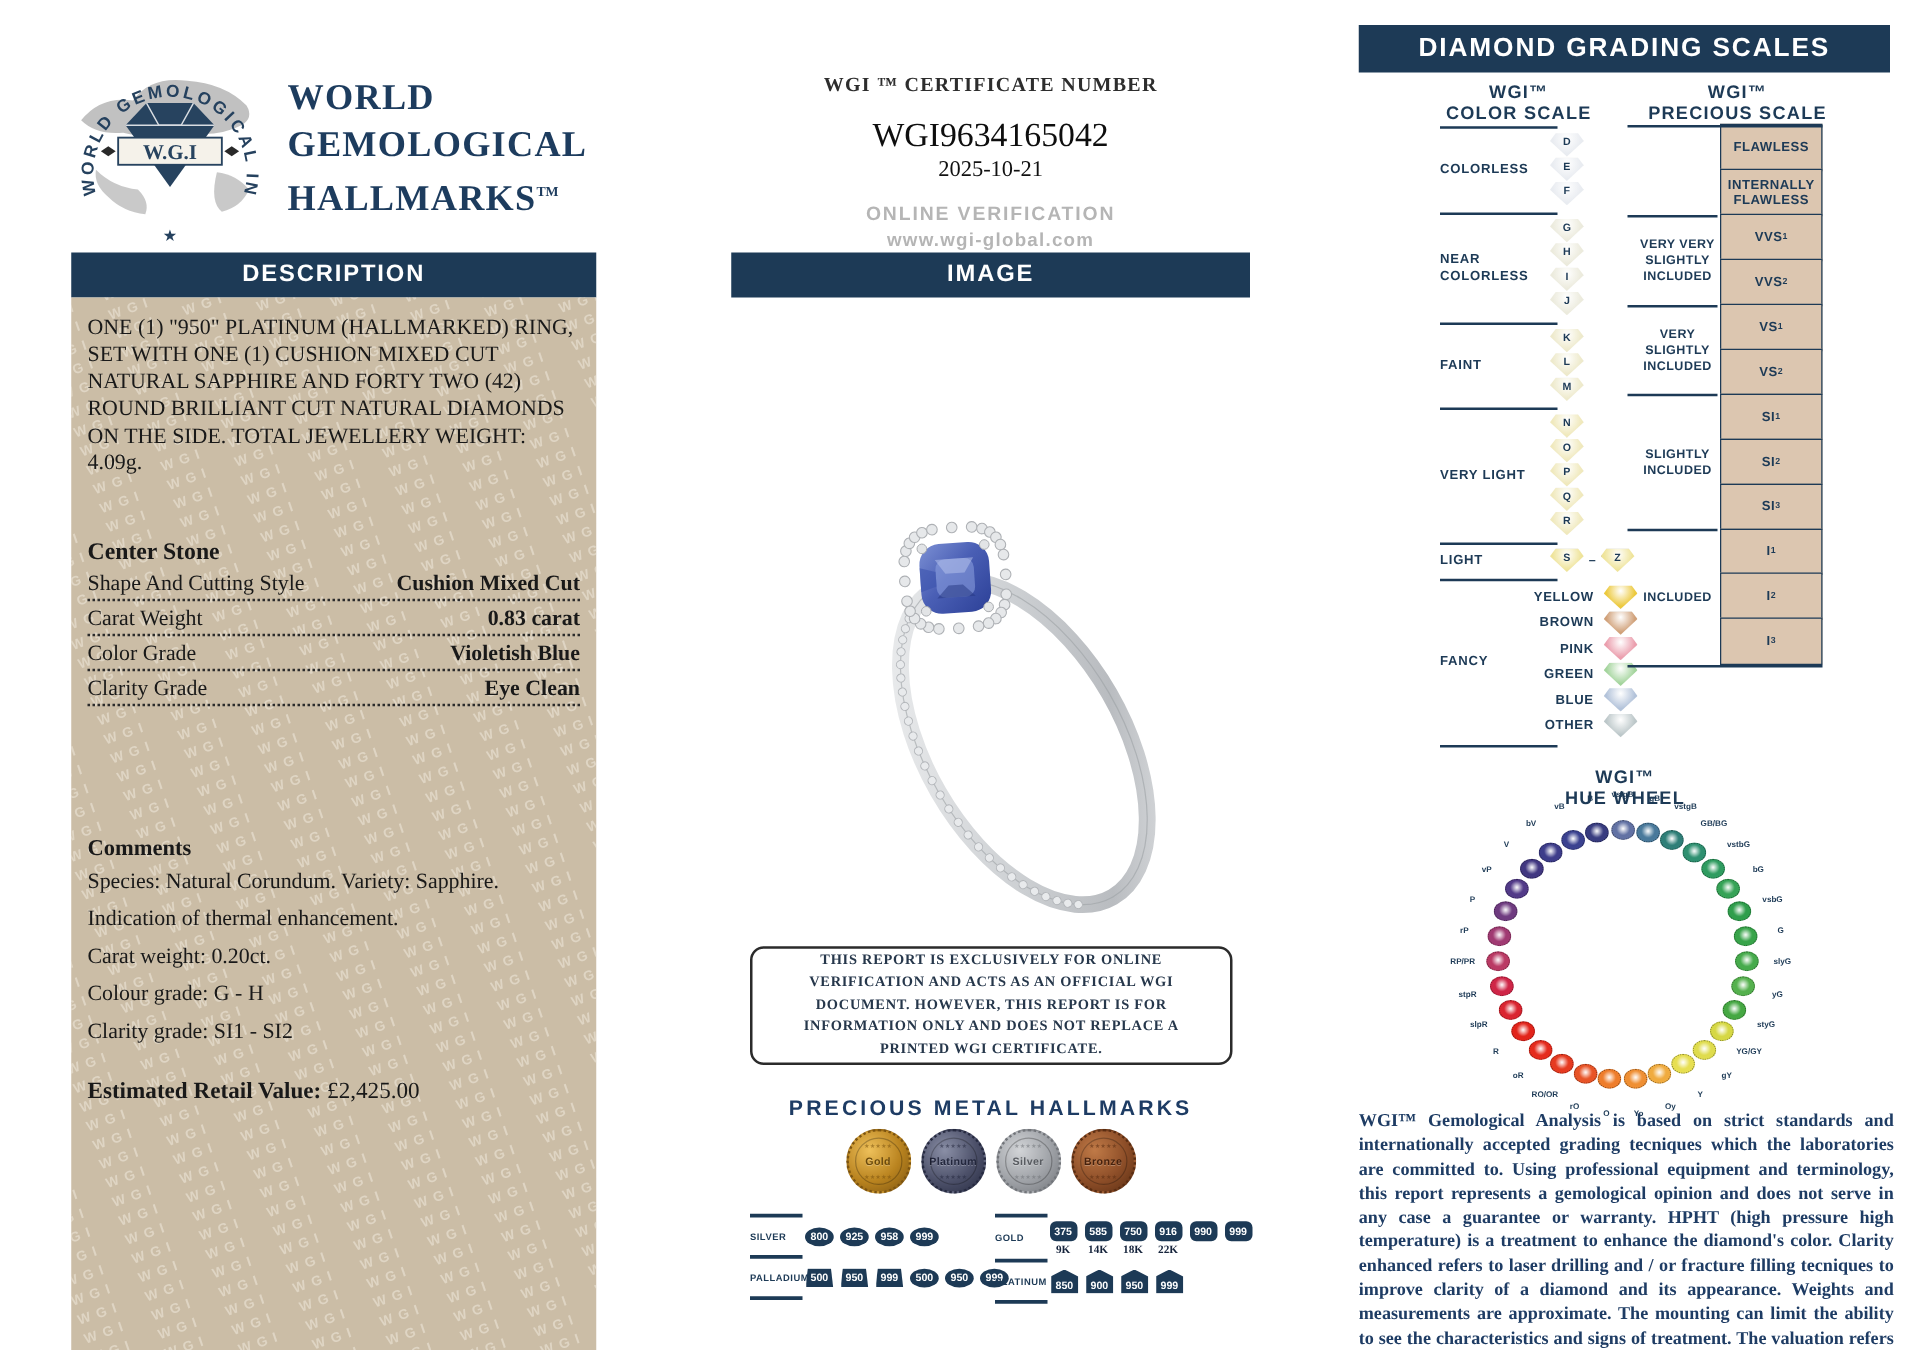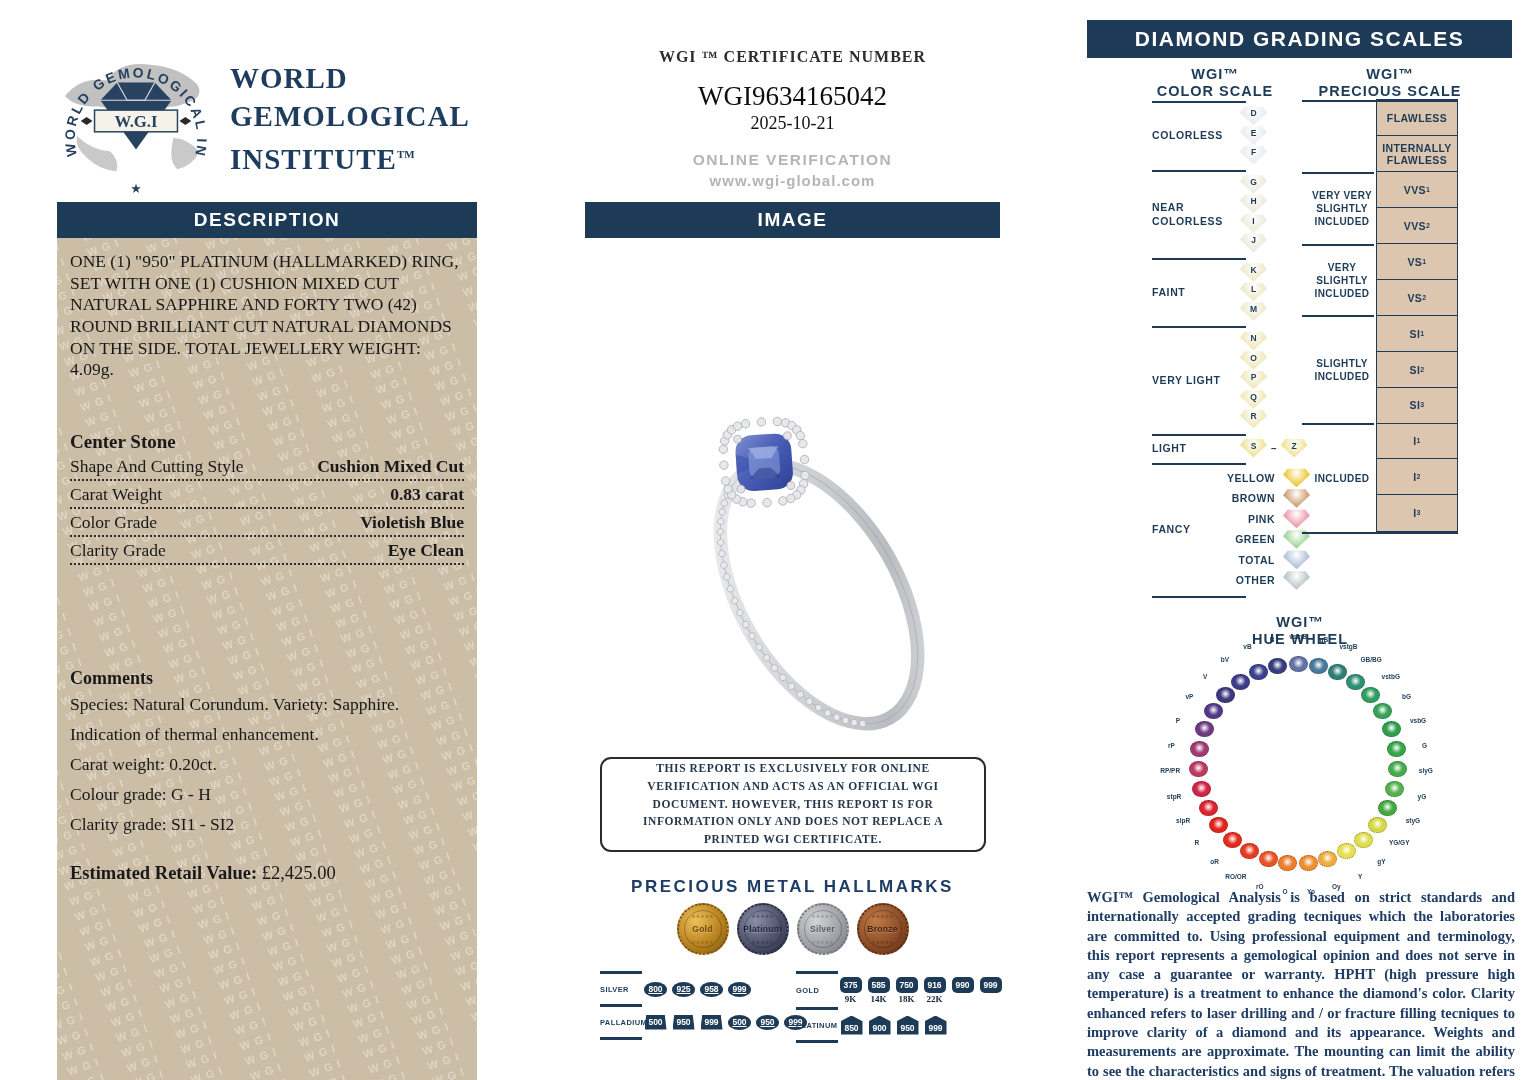--- a/index.html
+++ b/index.html
@@ -36,21 +36,21 @@
                border-bottom:2px dotted #2c2c2c; padding:3px 0 2px 0; font-size:17.5px; }
   .cs-row .v { font-weight:bold; }
   .comments-title { margin-top:103px; font-size:18px; font-weight:bold; }
   .comment-line   { font-size:17.5px; line-height:30px; }
   .retail { margin-top:24px; font-size:18.5px; }
   .retail b { font-weight:bold; }
 
   
   .cert-block { left:585px; top:48px; width:415px; text-align:center; }
   .cert-label { font-family:"Liberation Serif", serif; font-weight:bold; font-size:16px;
-                color:#2d2d2d; letter-spacing:1px; }
+                color:#2d2d2d; letter-spacing:1px;margin-top:12px; }
   .cert-number { font-family:"Liberation Serif", serif; font-size:27px; color:#0e0e0e; margin-top:15px; }
   .cert-date   { font-family:"Liberation Serif", serif; font-size:18px; color:#111; margin-top:1px; }
   .cert-online { margin-top:17px; font-weight:bold; font-size:15.5px; color:#b5b5b5; letter-spacing:1.5px; }
   .cert-site   { margin-top:3px; font-weight:bold; font-size:15px; color:#b5b5b5; letter-spacing:1px; }
 
   .ring-wrap { left:605px; top:368px; width:380px; height:385px; }
 
   .notice-box { left:600px; top:757px; width:386px; height:95px; border:2px solid #2b2b2b;
                 border-radius:11px; background:#fff; display:flex; align-items:center;
                 justify-content:center; padding:6px 22px; }
@@ -72,21 +72,21 @@
 
   .hm-chart { left:600px; top:968px; width:402px; display:flex; }
   .hm-col { display:flex; flex-direction:column; }
   .hm-col-l { width:196px; } .hm-col-r { width:206px; }
   .hm-div { width:42px; height:3px; background:#1d3a56; margin:3px 0; }
   .hm-row { display:flex; align-items:center; min-height:24px; }
   .hm-metal { width:44px; font-size:7.5px; font-weight:bold; color:#1d3a56; letter-spacing:0.4px; }
   .hm-badges { display:flex; gap:5px; align-items:flex-start; }
   .badge { width:22px; height:15px; background:#1d3a56; color:#fff; display:flex;
            align-items:center; justify-content:center; font-size:8.5px; font-weight:bold; }
-  .b-oval  { border-radius:50%; width:23px;text-decoration:underline; }
+  .b-oval  { border-radius:50%; width:23px; }
   .b-trap  { clip-path:polygon(8% 0,92% 0,100% 100%,0 100%); }
   .b-shield{ border-radius:5px; height:16px; }
   .b-penta { clip-path:polygon(50% 0,100% 30%,100% 100%,0 100%,0 30%); height:19px; align-items:flex-end; padding-bottom:2px; }
   .b-wrap { display:flex; flex-direction:column; align-items:center; width:23px; }
   .b-karat { font-size:9px; font-weight:bold; color:#16243c; margin-top:1px;
              font-family:"Liberation Serif", serif; }
 
   
   .grading-bar { left:1087px; top:20px; width:425px; height:38px; font-size:21px; }
   .scale-head { text-align:center; color:#1d3a56; font-weight:bold; font-size:14.5px;
@@ -159,21 +159,21 @@
     <polyline points="44,62 116,62" stroke="#d8dce1" stroke-width="1.2" fill="none"></polyline>
     <polyline points="61,44 71,62 89,62 99,44" stroke="#d8dce1" stroke-width="1.2" fill="none"></polyline>
     <rect x="38" y="72" width="84" height="22" fill="#f5f2ea" stroke="#27435f" stroke-width="1.5"></rect>
     <text x="80" y="89" text-anchor="middle" font-family="Liberation Serif, serif" font-weight="bold" font-size="17" fill="#27435f">W.G.I</text>
     <polygon points="30,79 36,83 30,87 24,83" fill="#2a2a2a"></polygon>
     <polygon points="130,79 136,83 130,87 124,83" fill="#2a2a2a"></polygon>
   </svg>
   <div class="brand-name">
     <div>WORLD</div>
     <div>GEMOLOGICAL</div>
-    <div><span>INSTITUTE</span><span class="tm">TM</span></div>
+    <div><span>HALLMARKS</span><span class="tm">TM</span></div>
   </div>
 </div>
 
 <div class="abs section-bar desc-bar">
   <span>DESCRIPTION</span>
 </div>
 
 <div class="abs beige-panel">
   <div class="wm" id="wm">WGI WGI WGI WGI WGI WGI WGI WGI WGI WGI WGI WGI WGI WGI WGI WGI WGI WGI WGI WGI WGI WGI WGI WGI WGI WGI WGI WGI WGI WGI WGI WGI WGI WGI WGI WGI WGI WGI WGI WGI WGI WGI WGI WGI WGI WGI WGI WGI WGI WGI WGI WGI WGI WGI WGI WGI WGI WGI WGI WGI WGI WGI WGI WGI WGI WGI WGI WGI WGI WGI WGI WGI WGI WGI WGI WGI WGI WGI WGI WGI WGI WGI WGI WGI WGI WGI WGI WGI WGI WGI WGI WGI WGI WGI WGI WGI WGI WGI WGI WGI WGI WGI WGI WGI WGI WGI WGI WGI WGI WGI WGI WGI WGI WGI WGI WGI WGI WGI WGI WGI WGI WGI WGI WGI WGI WGI WGI WGI WGI WGI WGI WGI WGI WGI WGI WGI WGI WGI WGI WGI WGI WGI WGI WGI WGI WGI WGI WGI WGI WGI WGI WGI WGI WGI WGI WGI WGI WGI WGI WGI WGI WGI WGI WGI WGI WGI WGI WGI WGI WGI WGI WGI WGI WGI WGI WGI WGI WGI WGI WGI WGI WGI WGI WGI WGI WGI WGI WGI WGI WGI WGI WGI WGI WGI WGI WGI WGI WGI WGI WGI WGI WGI WGI WGI WGI WGI WGI WGI WGI WGI WGI WGI WGI WGI WGI WGI WGI WGI WGI WGI WGI WGI WGI WGI WGI WGI WGI WGI WGI WGI WGI WGI WGI WGI WGI WGI WGI WGI WGI WGI WGI WGI WGI WGI WGI WGI WGI WGI WGI WGI WGI WGI WGI WGI WGI WGI WGI WGI WGI WGI WGI WGI WGI WGI WGI WGI WGI WGI WGI WGI WGI WGI WGI WGI WGI WGI WGI WGI WGI WGI WGI WGI WGI WGI WGI WGI WGI WGI WGI WGI WGI WGI WGI WGI WGI WGI WGI WGI WGI WGI WGI WGI WGI WGI WGI WGI WGI WGI WGI WGI WGI WGI WGI WGI WGI WGI WGI WGI WGI WGI WGI WGI WGI WGI WGI WGI WGI WGI WGI WGI WGI WGI WGI WGI WGI WGI WGI WGI WGI WGI WGI WGI WGI WGI WGI WGI WGI WGI WGI WGI WGI WGI WGI WGI WGI WGI WGI WGI WGI WGI WGI WGI WGI WGI WGI WGI WGI WGI WGI WGI WGI WGI WGI WGI WGI WGI WGI WGI WGI WGI WGI WGI WGI WGI WGI WGI WGI WGI WGI WGI WGI WGI WGI WGI WGI WGI WGI WGI WGI WGI WGI WGI WGI WGI WGI WGI WGI WGI WGI WGI WGI WGI WGI WGI WGI WGI WGI WGI WGI WGI WGI WGI WGI WGI WGI WGI WGI WGI WGI WGI WGI WGI WGI WGI WGI WGI WGI WGI WGI WGI WGI WGI WGI WGI WGI WGI WGI WGI WGI WGI WGI WGI WGI WGI WGI WGI WGI WGI WGI WGI WGI WGI WGI WGI WGI WGI WGI WGI WGI WGI WGI WGI WGI WGI WGI WGI WGI WGI WGI WGI WGI WGI WGI WGI WGI WGI WGI WGI WGI WGI WGI WGI WGI WGI WGI WGI WGI WGI WGI WGI WGI WGI WGI WGI WGI WGI WGI WGI WGI WGI WGI WGI WGI WGI WGI WGI WGI WGI WGI WGI WGI WGI WGI WGI WGI WGI WGI WGI WGI WGI WGI WGI WGI WGI WGI WGI WGI WGI WGI WGI WGI WGI WGI WGI WGI WGI WGI WGI WGI WGI WGI WGI WGI WGI WGI WGI WGI WGI WGI WGI WGI WGI WGI WGI WGI WGI WGI WGI WGI WGI WGI WGI WGI WGI WGI WGI WGI WGI WGI WGI WGI WGI WGI WGI WGI WGI WGI WGI WGI WGI WGI WGI WGI WGI WGI WGI WGI WGI WGI WGI WGI WGI WGI WGI WGI WGI WGI WGI WGI WGI WGI WGI WGI WGI WGI WGI WGI WGI WGI WGI WGI WGI WGI WGI WGI WGI WGI WGI WGI WGI WGI WGI WGI WGI WGI WGI WGI WGI WGI WGI WGI WGI WGI WGI WGI WGI WGI WGI WGI WGI WGI WGI WGI WGI WGI WGI WGI WGI WGI WGI WGI WGI WGI WGI WGI WGI WGI WGI WGI WGI WGI WGI WGI WGI WGI WGI WGI WGI WGI WGI WGI WGI WGI WGI WGI WGI WGI WGI WGI WGI WGI WGI WGI WGI WGI WGI WGI WGI WGI WGI WGI WGI WGI WGI WGI WGI WGI WGI WGI WGI WGI WGI WGI WGI WGI WGI WGI WGI WGI WGI WGI WGI WGI WGI WGI WGI WGI WGI WGI WGI WGI WGI WGI WGI WGI WGI WGI WGI WGI WGI WGI WGI WGI WGI WGI WGI WGI WGI WGI WGI WGI WGI WGI WGI WGI WGI WGI WGI WGI WGI WGI WGI WGI WGI WGI WGI WGI WGI WGI WGI WGI WGI WGI WGI WGI WGI WGI WGI WGI WGI WGI WGI WGI WGI WGI WGI WGI WGI WGI WGI WGI WGI WGI WGI WGI WGI WGI WGI WGI WGI WGI WGI WGI WGI WGI WGI WGI WGI WGI WGI WGI WGI WGI WGI WGI WGI WGI WGI WGI WGI WGI WGI WGI WGI WGI WGI WGI WGI WGI WGI WGI WGI WGI WGI WGI WGI WGI WGI WGI WGI WGI WGI WGI WGI WGI WGI WGI WGI WGI WGI WGI WGI WGI WGI WGI WGI WGI WGI WGI WGI WGI WGI WGI WGI WGI WGI WGI WGI WGI WGI WGI WGI WGI WGI WGI WGI WGI WGI WGI WGI WGI WGI WGI WGI WGI WGI WGI WGI WGI WGI WGI WGI WGI WGI WGI WGI WGI WGI WGI WGI WGI WGI WGI WGI WGI WGI WGI WGI WGI WGI WGI WGI WGI WGI WGI WGI WGI WGI WGI WGI WGI WGI WGI WGI WGI WGI WGI WGI WGI WGI WGI WGI WGI WGI WGI WGI WGI WGI WGI WGI WGI WGI WGI WGI WGI WGI WGI WGI WGI WGI WGI WGI WGI WGI WGI WGI WGI WGI WGI WGI WGI WGI WGI WGI WGI WGI WGI WGI WGI WGI WGI WGI WGI WGI WGI WGI WGI WGI WGI WGI WGI WGI WGI WGI WGI WGI WGI WGI WGI WGI WGI WGI WGI WGI WGI WGI WGI WGI WGI WGI WGI WGI WGI WGI WGI WGI WGI WGI WGI WGI WGI WGI WGI WGI WGI WGI WGI WGI WGI WGI WGI WGI WGI WGI WGI WGI WGI WGI WGI WGI WGI WGI WGI WGI WGI WGI WGI WGI WGI WGI WGI WGI WGI WGI WGI WGI WGI WGI WGI WGI WGI WGI WGI WGI WGI WGI WGI WGI WGI WGI WGI WGI WGI WGI WGI WGI WGI WGI WGI WGI WGI WGI WGI WGI WGI WGI WGI WGI WGI WGI WGI WGI WGI WGI WGI WGI WGI WGI WGI WGI WGI WGI WGI WGI WGI WGI WGI WGI WGI WGI WGI WGI WGI WGI WGI WGI WGI WGI WGI WGI WGI WGI WGI WGI WGI WGI WGI WGI WGI WGI WGI WGI WGI WGI WGI WGI WGI WGI WGI WGI WGI WGI WGI WGI WGI WGI WGI WGI WGI WGI WGI WGI WGI WGI WGI WGI WGI WGI WGI WGI WGI WGI WGI WGI WGI WGI WGI WGI WGI WGI WGI WGI WGI WGI WGI WGI WGI WGI WGI WGI WGI WGI WGI WGI WGI WGI WGI WGI WGI WGI WGI WGI WGI WGI WGI WGI WGI WGI WGI WGI WGI WGI WGI WGI WGI WGI WGI WGI WGI WGI WGI WGI WGI WGI WGI WGI WGI WGI WGI WGI WGI WGI WGI WGI WGI WGI WGI WGI WGI WGI WGI WGI WGI WGI WGI WGI WGI WGI WGI WGI WGI WGI WGI WGI WGI WGI WGI WGI WGI WGI WGI WGI WGI WGI WGI WGI WGI WGI WGI WGI WGI WGI WGI WGI WGI WGI WGI WGI WGI WGI WGI WGI WGI WGI WGI WGI WGI WGI WGI WGI WGI WGI WGI WGI WGI WGI WGI WGI WGI WGI WGI WGI WGI WGI WGI WGI WGI WGI WGI WGI WGI WGI WGI WGI WGI WGI WGI WGI WGI WGI WGI WGI WGI WGI WGI WGI WGI WGI WGI WGI WGI WGI WGI WGI WGI WGI WGI WGI WGI WGI WGI WGI WGI WGI WGI WGI WGI WGI WGI WGI WGI WGI WGI WGI WGI WGI WGI WGI WGI WGI WGI WGI WGI WGI WGI WGI WGI WGI WGI WGI WGI WGI WGI WGI WGI WGI WGI WGI WGI WGI WGI WGI WGI WGI WGI WGI WGI WGI WGI WGI WGI WGI WGI WGI WGI WGI WGI WGI WGI WGI WGI WGI WGI WGI WGI WGI WGI WGI WGI WGI WGI WGI WGI WGI WGI WGI WGI WGI WGI WGI WGI WGI WGI WGI WGI WGI WGI WGI WGI WGI WGI WGI WGI WGI WGI WGI WGI WGI WGI WGI WGI WGI WGI WGI WGI WGI WGI WGI WGI WGI WGI WGI WGI WGI WGI WGI WGI WGI WGI WGI WGI WGI WGI WGI WGI WGI WGI WGI WGI WGI WGI WGI WGI WGI WGI WGI WGI WGI WGI WGI WGI WGI WGI WGI WGI WGI WGI WGI WGI WGI WGI WGI WGI WGI WGI WGI WGI WGI WGI WGI WGI WGI WGI WGI WGI WGI WGI WGI WGI WGI WGI WGI WGI WGI WGI WGI WGI WGI WGI WGI WGI WGI WGI WGI WGI WGI WGI WGI WGI WGI WGI WGI WGI WGI WGI WGI WGI WGI WGI WGI WGI WGI WGI WGI WGI WGI WGI WGI WGI WGI WGI WGI WGI WGI WGI WGI WGI WGI WGI WGI WGI WGI WGI WGI WGI WGI WGI WGI WGI WGI WGI WGI WGI WGI WGI WGI WGI WGI WGI WGI WGI WGI WGI WGI WGI WGI WGI WGI WGI WGI WGI WGI WGI WGI WGI WGI WGI WGI WGI WGI WGI WGI WGI WGI WGI WGI WGI WGI WGI WGI WGI WGI WGI WGI WGI WGI WGI WGI WGI WGI WGI WGI WGI WGI WGI WGI WGI WGI WGI WGI WGI WGI WGI WGI WGI WGI WGI WGI WGI WGI WGI WGI WGI WGI WGI WGI WGI WGI WGI WGI WGI WGI WGI WGI WGI WGI WGI WGI WGI WGI WGI WGI WGI WGI WGI WGI WGI WGI WGI WGI WGI WGI WGI WGI WGI WGI WGI WGI WGI WGI WGI WGI WGI WGI WGI WGI WGI WGI WGI WGI WGI WGI WGI WGI WGI WGI WGI WGI WGI WGI WGI WGI WGI WGI WGI WGI WGI WGI WGI WGI WGI WGI WGI WGI WGI WGI WGI WGI WGI WGI WGI WGI WGI WGI WGI WGI WGI WGI WGI WGI WGI WGI WGI WGI WGI WGI WGI WGI WGI WGI WGI WGI WGI WGI WGI WGI WGI WGI WGI WGI WGI WGI WGI WGI WGI WGI WGI WGI WGI WGI WGI WGI WGI WGI WGI WGI WGI WGI WGI WGI WGI WGI WGI WGI WGI WGI WGI WGI WGI WGI WGI WGI WGI WGI WGI WGI WGI WGI WGI WGI WGI WGI WGI WGI WGI WGI WGI WGI WGI WGI WGI WGI WGI WGI WGI WGI WGI WGI WGI WGI WGI WGI WGI WGI WGI WGI WGI WGI WGI WGI WGI WGI WGI WGI WGI WGI WGI WGI WGI WGI WGI WGI WGI WGI WGI WGI WGI WGI WGI WGI WGI WGI WGI WGI WGI WGI WGI WGI WGI WGI WGI WGI WGI WGI WGI WGI WGI WGI WGI WGI WGI WGI WGI WGI WGI WGI WGI WGI WGI WGI WGI WGI WGI WGI WGI WGI WGI WGI WGI WGI WGI WGI WGI WGI WGI WGI WGI WGI WGI WGI WGI WGI WGI WGI WGI WGI WGI WGI WGI WGI WGI WGI WGI WGI WGI WGI WGI WGI WGI WGI WGI WGI WGI WGI WGI WGI WGI WGI WGI WGI WGI WGI WGI WGI WGI WGI WGI WGI WGI WGI WGI WGI WGI WGI WGI WGI WGI WGI WGI WGI WGI WGI WGI WGI WGI WGI WGI WGI WGI WGI WGI WGI WGI WGI WGI WGI WGI WGI WGI WGI WGI WGI WGI WGI WGI WGI WGI WGI WGI WGI WGI WGI WGI WGI WGI WGI WGI WGI WGI WGI WGI WGI WGI WGI WGI WGI WGI WGI WGI WGI WGI WGI WGI WGI WGI WGI WGI WGI WGI WGI WGI WGI WGI WGI WGI WGI WGI WGI WGI WGI WGI WGI WGI WGI WGI WGI WGI WGI WGI WGI WGI WGI WGI WGI WGI WGI WGI WGI WGI WGI WGI WGI WGI WGI WGI WGI WGI WGI WGI WGI WGI WGI WGI WGI WGI WGI WGI WGI WGI WGI WGI WGI WGI WGI WGI WGI WGI WGI WGI WGI WGI WGI WGI WGI WGI WGI WGI WGI WGI WGI WGI WGI WGI WGI WGI WGI WGI WGI WGI WGI WGI WGI WGI WGI WGI WGI WGI WGI WGI WGI WGI WGI WGI WGI WGI WGI WGI WGI WGI WGI WGI WGI WGI WGI WGI WGI WGI WGI WGI WGI WGI WGI WGI WGI WGI WGI WGI WGI WGI WGI WGI WGI WGI WGI WGI WGI WGI WGI WGI WGI WGI WGI WGI WGI WGI WGI WGI WGI WGI WGI WGI WGI WGI WGI WGI WGI WGI WGI WGI WGI WGI WGI WGI WGI WGI WGI WGI WGI WGI WGI WGI WGI WGI WGI WGI WGI WGI WGI WGI WGI WGI WGI WGI WGI WGI WGI WGI WGI WGI WGI WGI WGI WGI WGI WGI WGI WGI WGI WGI WGI WGI WGI WGI WGI WGI WGI WGI WGI WGI WGI WGI WGI WGI WGI WGI WGI WGI WGI WGI WGI WGI WGI WGI WGI WGI WGI WGI WGI WGI WGI WGI WGI WGI WGI WGI WGI WGI WGI WGI WGI WGI WGI WGI WGI WGI WGI WGI WGI WGI WGI WGI WGI WGI WGI WGI WGI WGI WGI WGI WGI WGI WGI WGI WGI WGI WGI WGI WGI WGI WGI WGI WGI WGI WGI WGI WGI WGI WGI WGI WGI WGI WGI WGI WGI WGI WGI WGI WGI WGI WGI WGI WGI WGI WGI WGI WGI WGI WGI WGI WGI WGI WGI WGI WGI WGI WGI WGI WGI WGI WGI WGI WGI WGI WGI WGI WGI WGI WGI WGI WGI WGI WGI WGI WGI WGI WGI WGI WGI WGI WGI WGI WGI WGI WGI WGI WGI WGI WGI WGI WGI WGI WGI WGI WGI WGI WGI WGI WGI WGI WGI WGI WGI WGI WGI WGI WGI WGI WGI WGI WGI WGI WGI WGI WGI WGI WGI WGI WGI WGI WGI WGI WGI WGI WGI WGI WGI WGI WGI WGI WGI WGI WGI WGI WGI WGI WGI WGI WGI WGI WGI WGI WGI WGI WGI WGI WGI WGI WGI WGI WGI WGI WGI WGI WGI WGI WGI WGI WGI WGI WGI WGI WGI WGI WGI WGI WGI WGI WGI WGI WGI WGI WGI WGI WGI WGI WGI WGI WGI WGI WGI WGI WGI WGI WGI WGI WGI WGI WGI WGI WGI WGI WGI WGI WGI WGI WGI WGI WGI WGI WGI WGI WGI WGI WGI WGI WGI WGI WGI WGI WGI WGI WGI WGI WGI WGI WGI WGI WGI WGI WGI WGI WGI WGI WGI WGI WGI WGI WGI WGI WGI WGI WGI WGI WGI WGI WGI WGI WGI WGI WGI WGI WGI WGI WGI WGI WGI WGI WGI WGI WGI WGI WGI WGI WGI WGI WGI WGI WGI WGI WGI WGI WGI WGI WGI WGI WGI WGI WGI WGI WGI WGI WGI WGI WGI WGI WGI WGI WGI WGI WGI WGI WGI WGI WGI WGI WGI WGI WGI WGI WGI WGI WGI WGI WGI WGI WGI WGI WGI WGI WGI WGI WGI WGI WGI WGI WGI WGI WGI WGI WGI WGI WGI WGI WGI WGI WGI WGI WGI WGI WGI WGI WGI WGI WGI WGI WGI WGI WGI WGI WGI WGI WGI WGI WGI WGI WGI WGI WGI WGI WGI WGI WGI WGI WGI WGI WGI WGI WGI WGI WGI WGI WGI WGI WGI WGI WGI WGI WGI WGI WGI WGI WGI WGI WGI WGI WGI WGI WGI WGI WGI WGI WGI WGI WGI WGI WGI WGI WGI WGI WGI </div>
   <div class="beige-content">
@@ -576,21 +576,21 @@
         </div>
         <div class="fancy-row">
           <div class="fancy-name">PINK</div>
           <div class="gem" style="background: radial-gradient(at 50% 25%, rgb(255, 255, 255) 0%, rgb(235, 159, 174) 60%, rgb(235, 159, 174) 100%); filter: drop-shadow(rgb(138, 138, 128) 0px 0px 0.6px);"></div>
         </div>
         <div class="fancy-row">
           <div class="fancy-name">GREEN</div>
           <div class="gem" style="background: radial-gradient(at 50% 25%, rgb(255, 255, 255) 0%, rgb(163, 212, 156) 60%, rgb(163, 212, 156) 100%); filter: drop-shadow(rgb(138, 138, 128) 0px 0px 0.6px);"></div>
         </div>
         <div class="fancy-row">
-          <div class="fancy-name">TOTAL</div>
+          <div class="fancy-name">BLUE</div>
           <div class="gem" style="background: radial-gradient(at 50% 25%, rgb(255, 255, 255) 0%, rgb(179, 195, 218) 60%, rgb(179, 195, 218) 100%); filter: drop-shadow(rgb(138, 138, 128) 0px 0px 0.6px);"></div>
         </div>
         <div class="fancy-row">
           <div class="fancy-name">OTHER</div>
           <div class="gem" style="background: radial-gradient(at 50% 25%, rgb(255, 255, 255) 0%, rgb(188, 199, 201) 60%, rgb(188, 199, 201) 100%); filter: drop-shadow(rgb(138, 138, 128) 0px 0px 0.6px);"></div>
         </div>
       </div>
     </div>
     <div class="cs-bottom"></div>
   </div>

